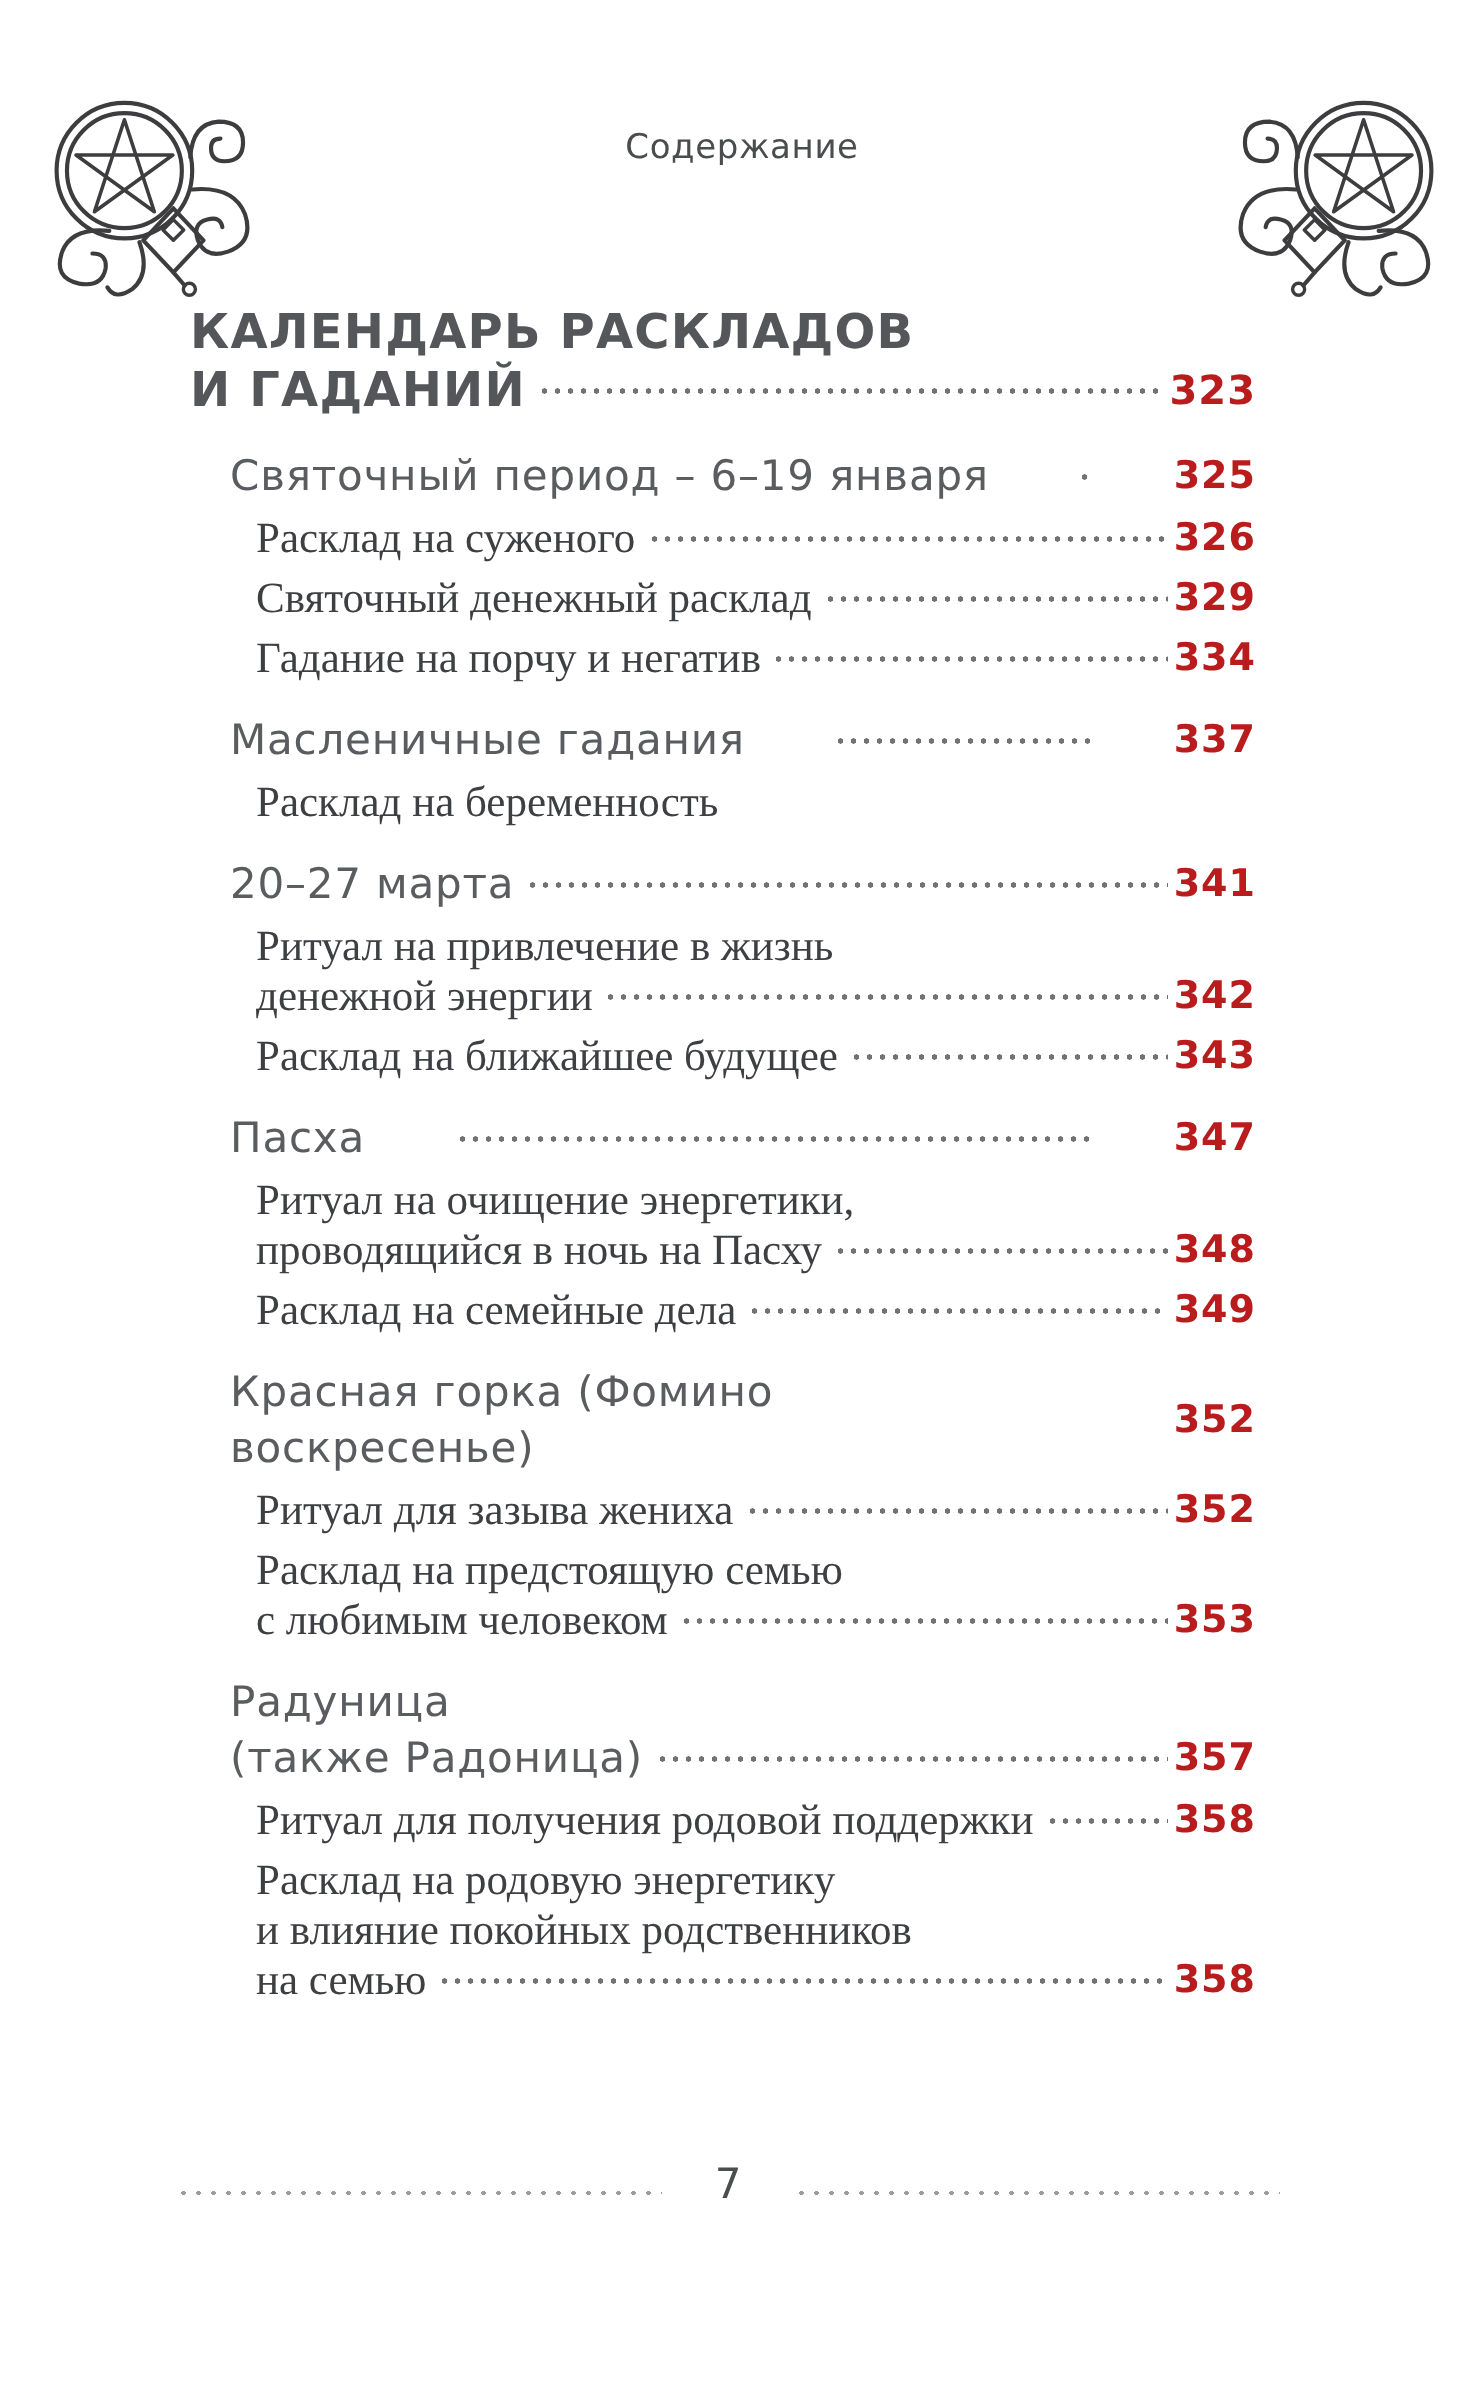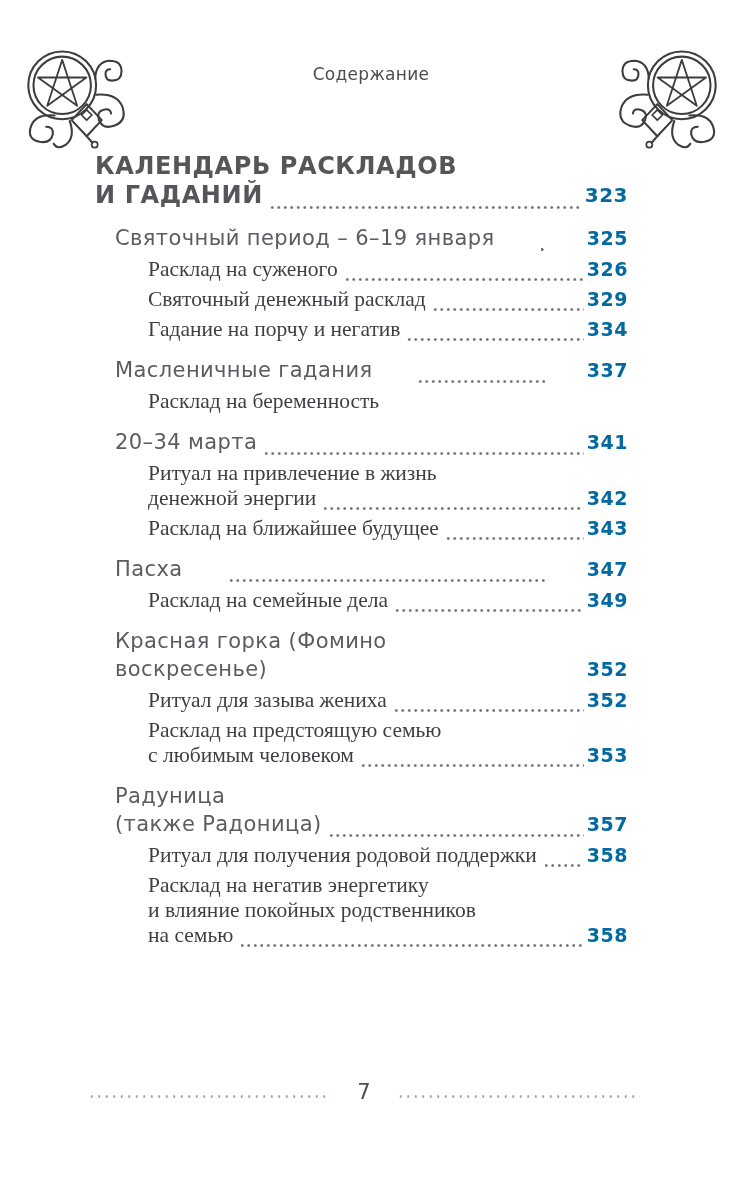--- a/index.html
+++ b/index.html
@@ -31,56 +31,56 @@
   .ornament.right { right: 15px; transform: scaleX(-1); }
   .ornament svg { width: 100%; height: 100%; }
 
   
   .toc {
     position: absolute;
     top: 152px;
     left: 95px;
     width: 533px;
   }
-  .toc-row { display: flex; align-items: flex-end; }
+  .toc-row { display: flex; align-items: center; }
   .leader {
     flex: 1 1 auto;
     height: 5px;
     margin: 0 3px 0 6px;
     background-image: radial-gradient(circle, #717375 1.25px, rgba(0,0,0,0) 1.45px);
     background-size: 6.5px 5px;
     background-repeat: repeat-x;
     background-position: left center;
   }
   .pagenum {
     font-family: "DejaVu Sans", sans-serif;
     font-weight: bold;
     font-size: 19px;
     letter-spacing: 0.5px;
-    color: #0369a1;
+    color: #b91c1c;
     white-space: nowrap;
   }
   .main-title {
     font-weight: bold;
     font-size: 24px;
     line-height: 29px;
     letter-spacing: 0.6px;
     color: #54565a;
   }
   .main-title .pagenum { font-size: 20px; }
   .section { margin-left: 20px; margin-top: 14px; }
   .h {
     font-family: "DejaVu Sans", sans-serif;
     font-size: 21px;
     line-height: 28px;
     letter-spacing: 0.4px;
     color: #5a5c5f;
     gap: 39px;
   }
-  .item { margin-left: 33px; margin-top: 5px; }
+  .item { margin-left: 13px; margin-top: 5px; }
   .i {
     font-family: "Liberation Serif", "DejaVu Serif", serif;
     font-size: 21.5px;
     line-height: 25px;
     color: #3e3f42;
   }
 
   
   .footer {
     position: absolute;
@@ -188,21 +188,21 @@
         <span class="pagenum">337</span>
       </div>
       <div class="item i">
         <div>Расклад на беременность</div>
       </div>
     </div>
 
     <div class="section">
       <div class="h">
         <div class="toc-row">
-          <span>20–34 марта</span>
+          <span>20–27 марта</span>
           <span class="leader"></span>
           <span class="pagenum">341</span>
         </div>
       </div>
       <div class="item i">
         <div>Ритуал на привлечение в жизнь</div>
         <div class="toc-row">
           <span>денежной энергии</span>
           <span class="leader"></span>
           <span class="pagenum">342</span>
@@ -213,20 +213,28 @@
         <span class="leader"></span>
         <span class="pagenum">343</span>
       </div>
     </div>
 
     <div class="section">
       <div class="h toc-row">
         <span>Пасха</span>
         <span class="leader"></span>
         <span class="pagenum">347</span>
+      </div>
+      <div class="item i">
+        <div>Ритуал на очищение энергетики,</div>
+        <div class="toc-row">
+          <span>проводящийся в ночь на Пасху</span>
+          <span class="leader"></span>
+          <span class="pagenum">348</span>
+        </div>
       </div>
       <div class="item i toc-row">
         <span>Расклад на семейные дела</span>
         <span class="leader"></span>
         <span class="pagenum">349</span>
       </div>
     </div>
 
     <div class="section">
       <div class="h toc-row">
@@ -257,21 +265,21 @@
           <span class="leader"></span>
           <span class="pagenum">357</span>
         </div>
       </div>
       <div class="item i toc-row">
         <span>Ритуал для получения родовой поддержки</span>
         <span class="leader"></span>
         <span class="pagenum">358</span>
       </div>
       <div class="item i">
-        <div>Расклад на негатив энергетику</div>
+        <div>Расклад на родовую энергетику</div>
         <div>и влияние покойных родственников</div>
         <div class="toc-row">
           <span>на семью</span>
           <span class="leader"></span>
           <span class="pagenum">358</span>
         </div>
       </div>
     </div>
 
   </div>

